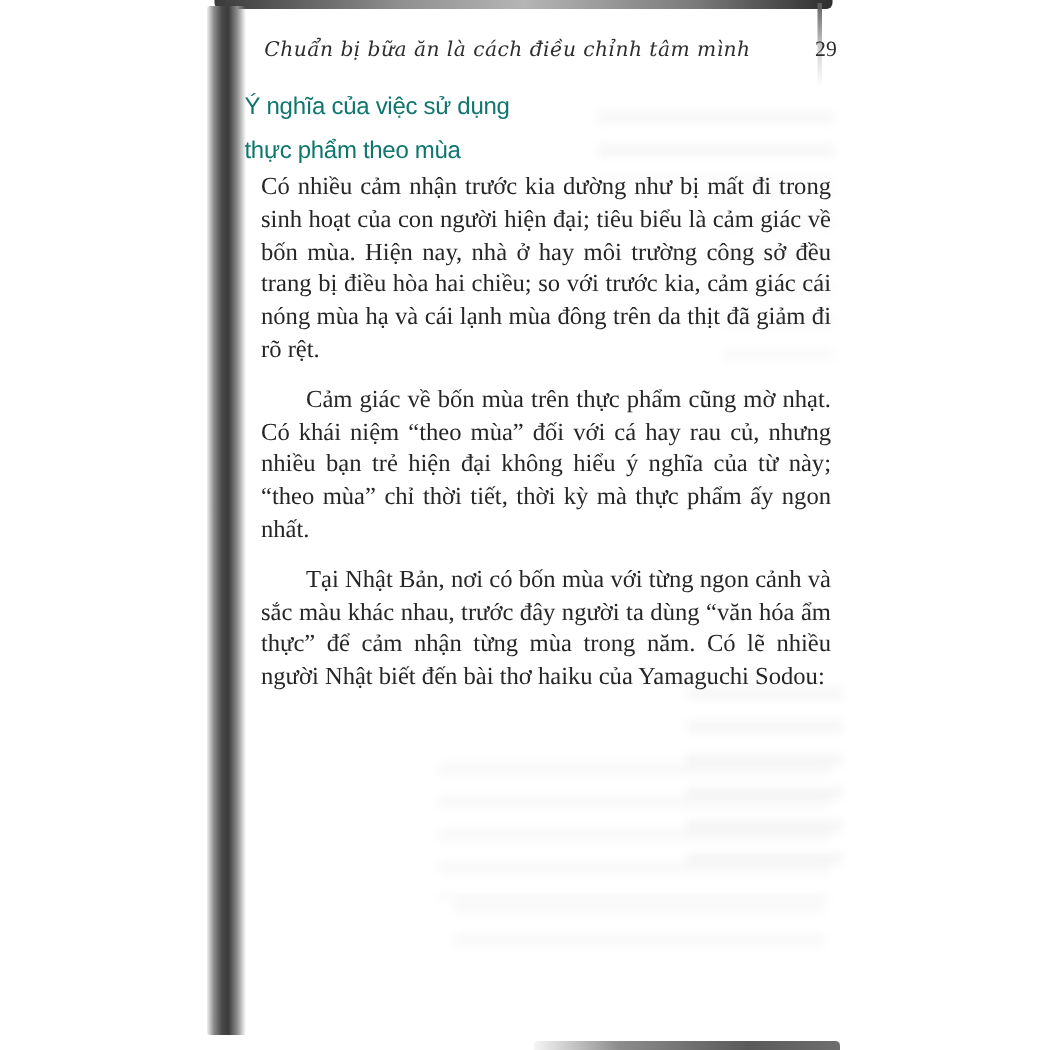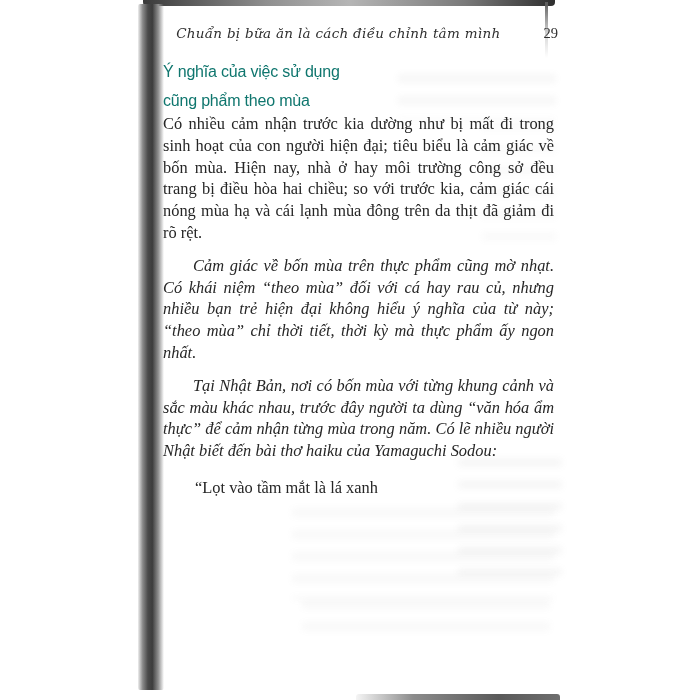--- a/index.html
+++ b/index.html
@@ -88,22 +88,23 @@
   .body-text{
     position:absolute;left:163px;top:113px;width:391px;
     font-family:"Liberation Serif", serif;
     font-size:16.4px;
     line-height:21.8px;
     color:#262626;
   }
   .body-text p{
     margin:0 0 11px 0;
     text-align:justify;
+    padding-left:11px;
   }
-  .body-text p.indent{text-indent:30px;font-style:italic;}
+  .body-text p.indent{text-indent:30px;}
   .poem{
     margin:14px 0 14px 32px;
     line-height:23.5px;
     text-align:left;
   }
   .poem div{white-space:nowrap;}
 </style>
 </head>
 <body>
 
@@ -120,27 +121,26 @@
   <div class="bleed b4"></div>
   <div class="bleed b5"></div>
 
   <div class="running-header">
     <span class="running-title">Chuẩn bị bữa ăn là cách điều chỉnh tâm mình</span>
     <span class="page-number">29</span>
   </div>
 
   <div class="section-title">
     <div>Ý nghĩa của việc sử dụng</div>
-    <div>cũng phẩm theo mùa</div>
+    <div>thực phẩm theo mùa</div>
   </div>
 
   <div class="body-text">
     <p>Có nhiều cảm nhận trước kia dường như bị mất đi trong sinh hoạt của con người hiện đại; tiêu biểu là cảm giác về bốn mùa. Hiện nay, nhà ở hay môi trường công sở đều trang bị điều hòa hai chiều; so với trước kia, cảm giác cái nóng mùa hạ và cái lạnh mùa đông trên da thịt đã giảm đi rõ rệt.</p>
     <p class="indent">Cảm giác về bốn mùa trên thực phẩm cũng mờ nhạt. Có khái niệm “theo mùa” đối với cá hay rau củ, nhưng nhiều bạn trẻ hiện đại không hiểu ý nghĩa của từ này; “theo mùa” chỉ thời tiết, thời kỳ mà thực phẩm ấy ngon nhất.</p>
-    <p class="indent">Tại Nhật Bản, nơi có bốn mùa với từng khung cảnh và sắc màu khác nhau, trước đây người ta dùng “văn hóa ẩm thực” để cảm nhận từng mùa trong năm. Có lẽ nhiều người Nhật biết đến bài thơ haiku của Yamaguchi Sodou:</p>
+    <p class="indent">Tại Nhật Bản, nơi có bốn mùa với từng ngon cảnh và sắc màu khác nhau, trước đây người ta dùng “văn hóa ẩm thực” để cảm nhận từng mùa trong năm. Có lẽ nhiều người Nhật biết đến bài thơ haiku của Yamaguchi Sodou:</p>
 
     <div class="poem">
-      <div>“Lọt vào tầm mắt là lá xanh</div>
     </div>
 
   </div>
 
 </div>
 
 </body></html>

